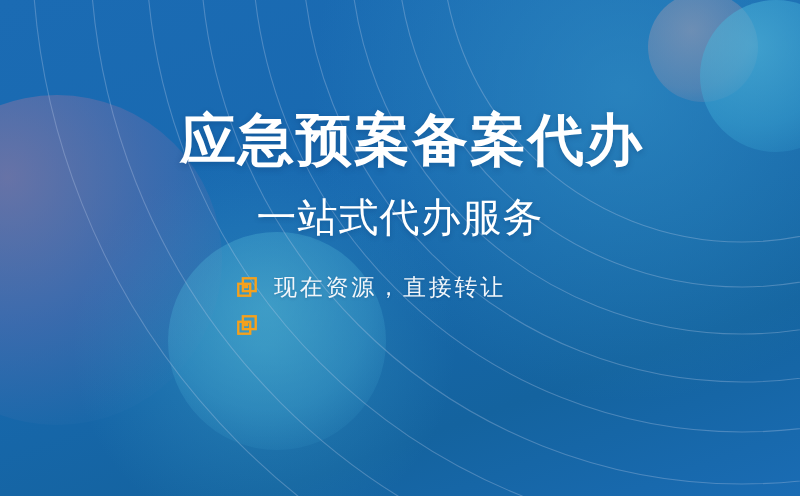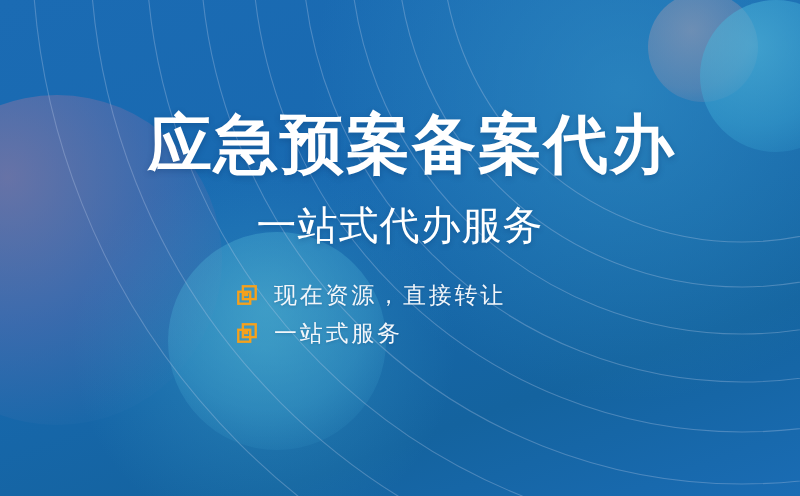--- a/index.html
+++ b/index.html
@@ -47,22 +47,22 @@
   .arcs { position:absolute; inset:0; width:800px; height:496px; pointer-events:none; }
 
   
   .content {
     position:absolute; inset:0;
     display:flex; flex-direction:column;
     align-items:center;
     padding-top:112px;
   }
   .title {
-    font-family:Liberation Sans, sans-serif;
-    font-size:64px;
+    font-family:Liberation Serif, serif;
+    font-size:56px;
     font-weight:bold;
     color:#ffffff;
     letter-spacing:2px;
     line-height:1;
     text-shadow:0 2px 6px rgba(0,40,90,0.28);
     white-space:nowrap;
     margin-left:24px;
   }
   .subtitle-en {
     font-family:"Liberation Serif", serif;
@@ -149,18 +149,17 @@
         <span class="bullet-text">现在资源，直接转让</span>
       </div>
 
 
       <div class="bullet-row">
         <svg class="bullet-icon" viewBox="0 0 24 24">
           <rect x="7.5" y="2.5" width="14" height="14" fill="none" stroke="#F5A11C" stroke-width="2.6"></rect>
           <rect x="2.5" y="8.5" width="13" height="13" fill="none" stroke="#F5A11C" stroke-width="2.6"></rect>
           <rect x="8.8" y="8.8" width="4.6" height="4.6" fill="#F5A11C"></rect>
         </svg>
-        <span class="bullet-text">一站式服务</span>
       </div>
 
     </div>
   </div>
 </div>
 
 </body></html>

